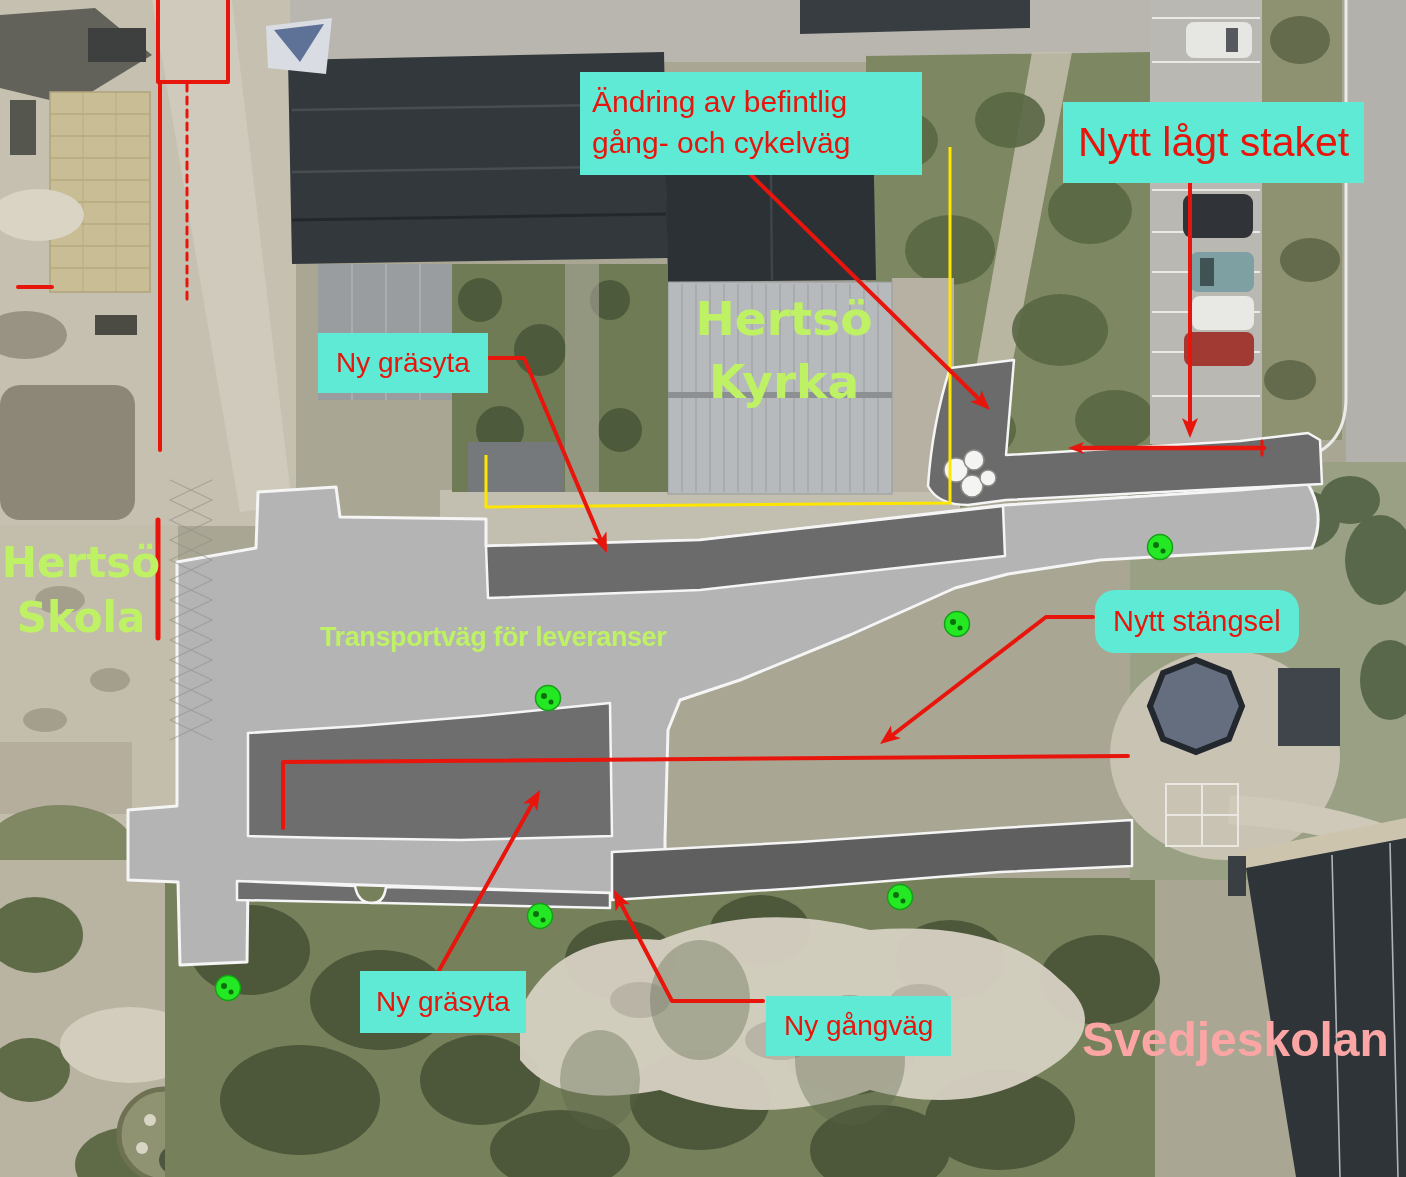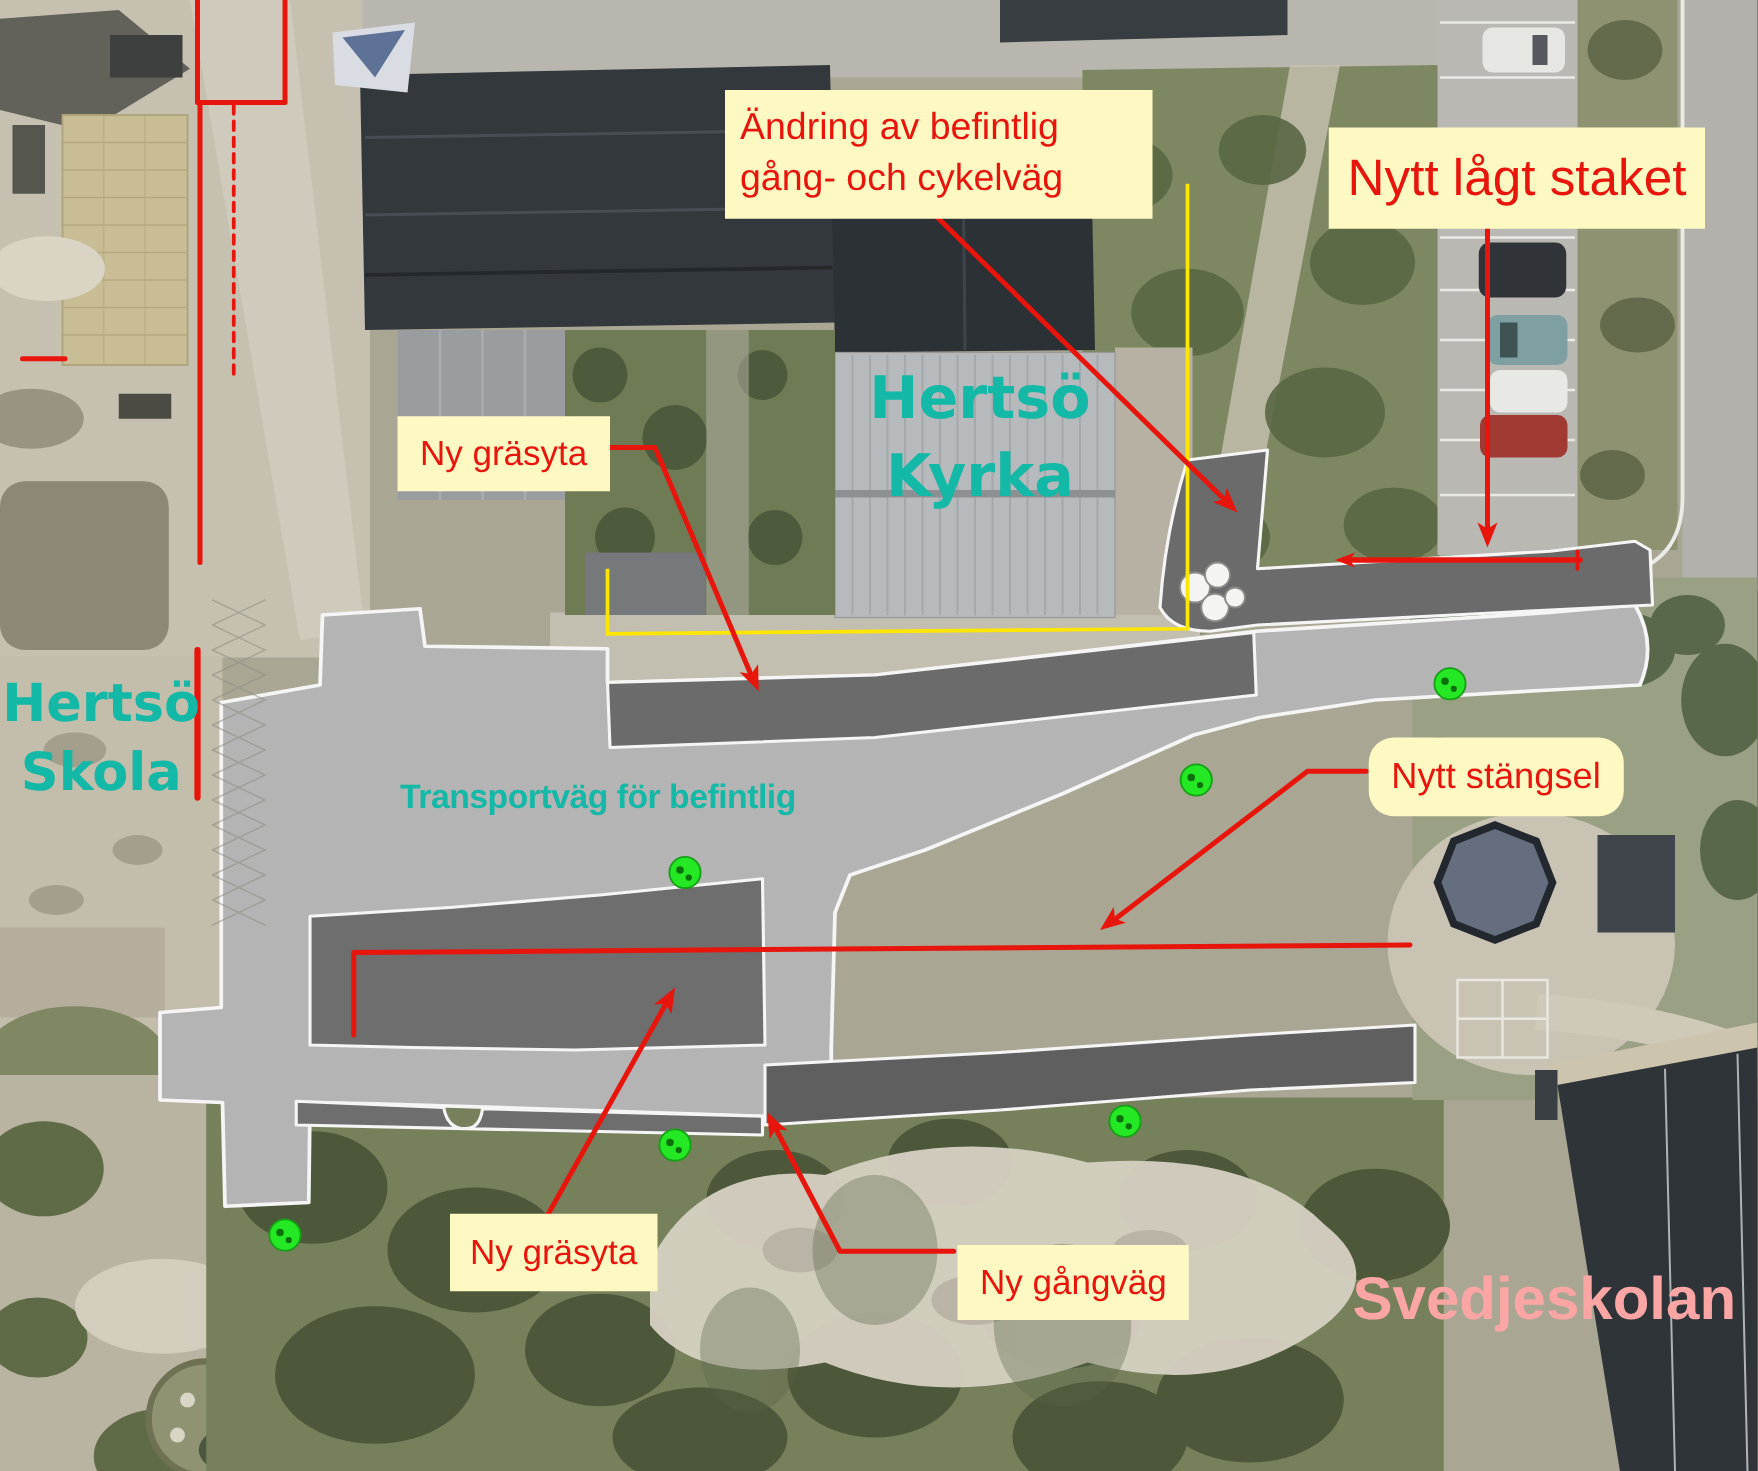--- a/index.html
+++ b/index.html
@@ -1,21 +1,21 @@
 <!DOCTYPE html>
 <html><head>
 <meta charset="utf-8">
 <style>
   html,body{margin:0;padding:0;background:#444;}
   #stage{position:relative;width:1406px;height:1177px;overflow:hidden;
          font-family:"Liberation Sans",sans-serif;}
   #stage svg{position:absolute;left:0;top:0;}
-  .note{position:absolute;background:#fef9c3;color:#e8150c;
+  .note{position:absolute;background:#5eead4;color:#e8150c;
         white-space:pre-line;line-height:1.35;font-weight:400;}
-  .place{position:absolute;color:#14b8a6;font-weight:700;white-space:pre-line;
+  .place{position:absolute;color:#bef264;font-weight:700;white-space:pre-line;
          font-family:"DejaVu Sans","Liberation Sans",sans-serif;}
   #note-andring{left:580px;top:72px;width:320px;padding:10px 10px 12px 12px;font-size:30px;}
   #note-staket{left:1063px;top:102px;padding:13px 15px;font-size:41px;}
   #note-grasyta-upper{left:318px;top:333px;padding:11px 18px;font-size:28px;}
   #note-stangsel{left:1095px;top:590px;padding:12px 18px;font-size:29px;border-radius:20px;}
   #note-grasyta-lower{left:360px;top:971px;padding:12px 16px;font-size:28px;}
   #note-gangvag{left:766px;top:996px;padding:11px 18px;font-size:28px;}
   #place-kyrka{left:660px;top:288px;width:248px;text-align:center;font-size:47px;line-height:1.34;}
   #place-skola{left:-4px;top:536px;width:170px;text-align:center;font-size:42px;line-height:1.3;}
   #place-transport{left:320px;top:622px;font-size:27px;letter-spacing:-0.4px;
@@ -320,16 +320,16 @@
 <div class="note" id="note-staket">Nytt lågt staket</div>
 <div class="note" id="note-grasyta-upper">Ny gräsyta</div>
 <div class="note" id="note-stangsel">Nytt stängsel</div>
 <div class="note" id="note-grasyta-lower">Ny gräsyta</div>
 <div class="note" id="note-gangvag">Ny gångväg</div>
 
 <div class="place" id="place-kyrka">Hertsö
 Kyrka</div>
 <div class="place" id="place-skola">Hertsö
 Skola</div>
-<div class="place" id="place-transport">Transportväg för befintlig</div>
+<div class="place" id="place-transport">Transportväg för leveranser</div>
 <div class="place" id="place-svedje">Svedjeskolan</div>
 
 </div>
 
 </body></html>

